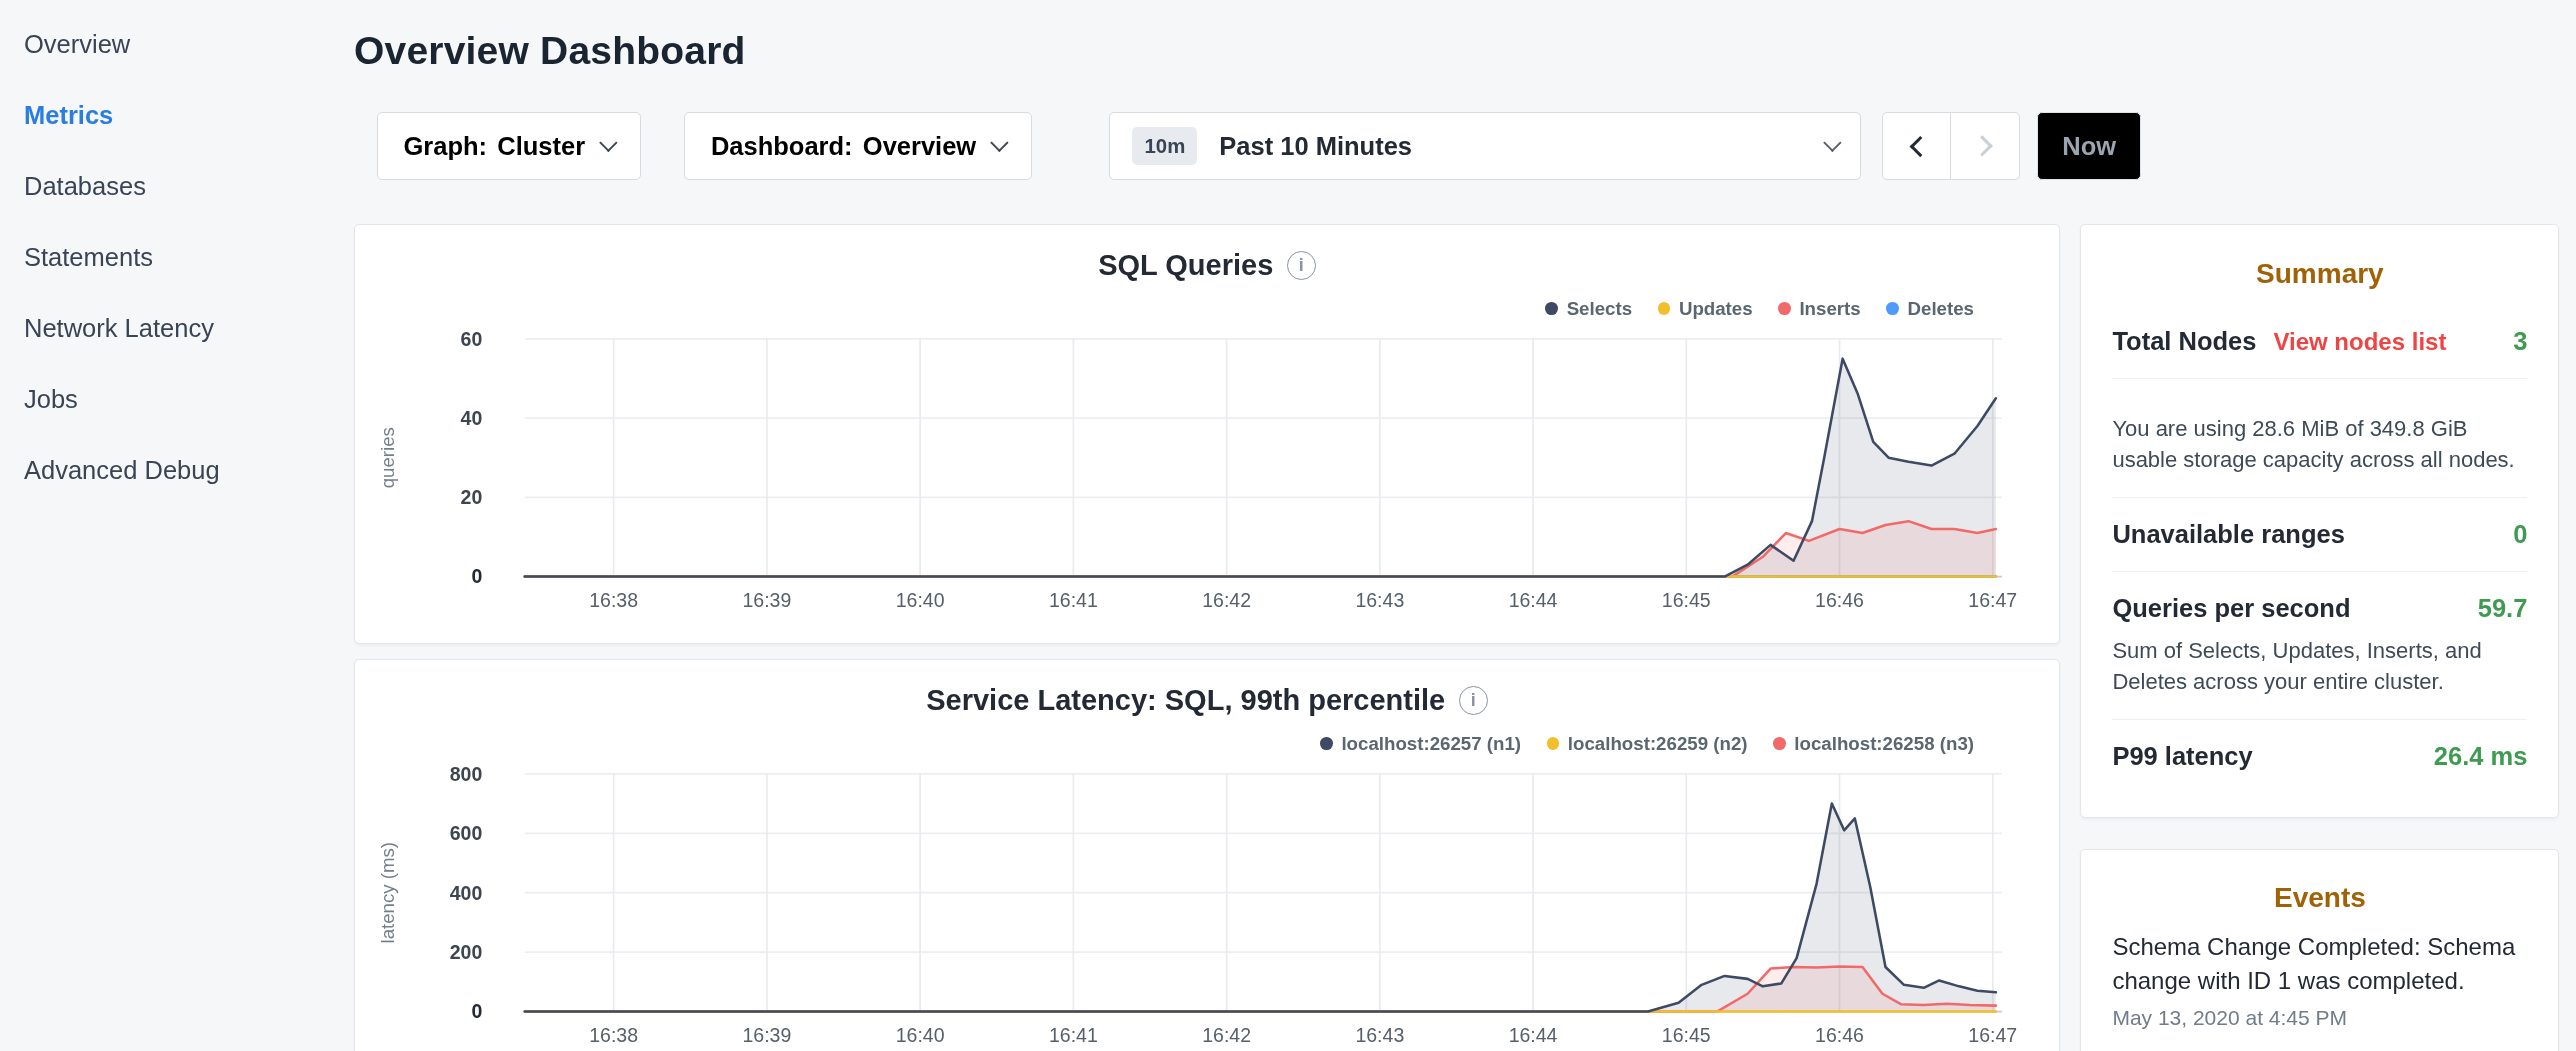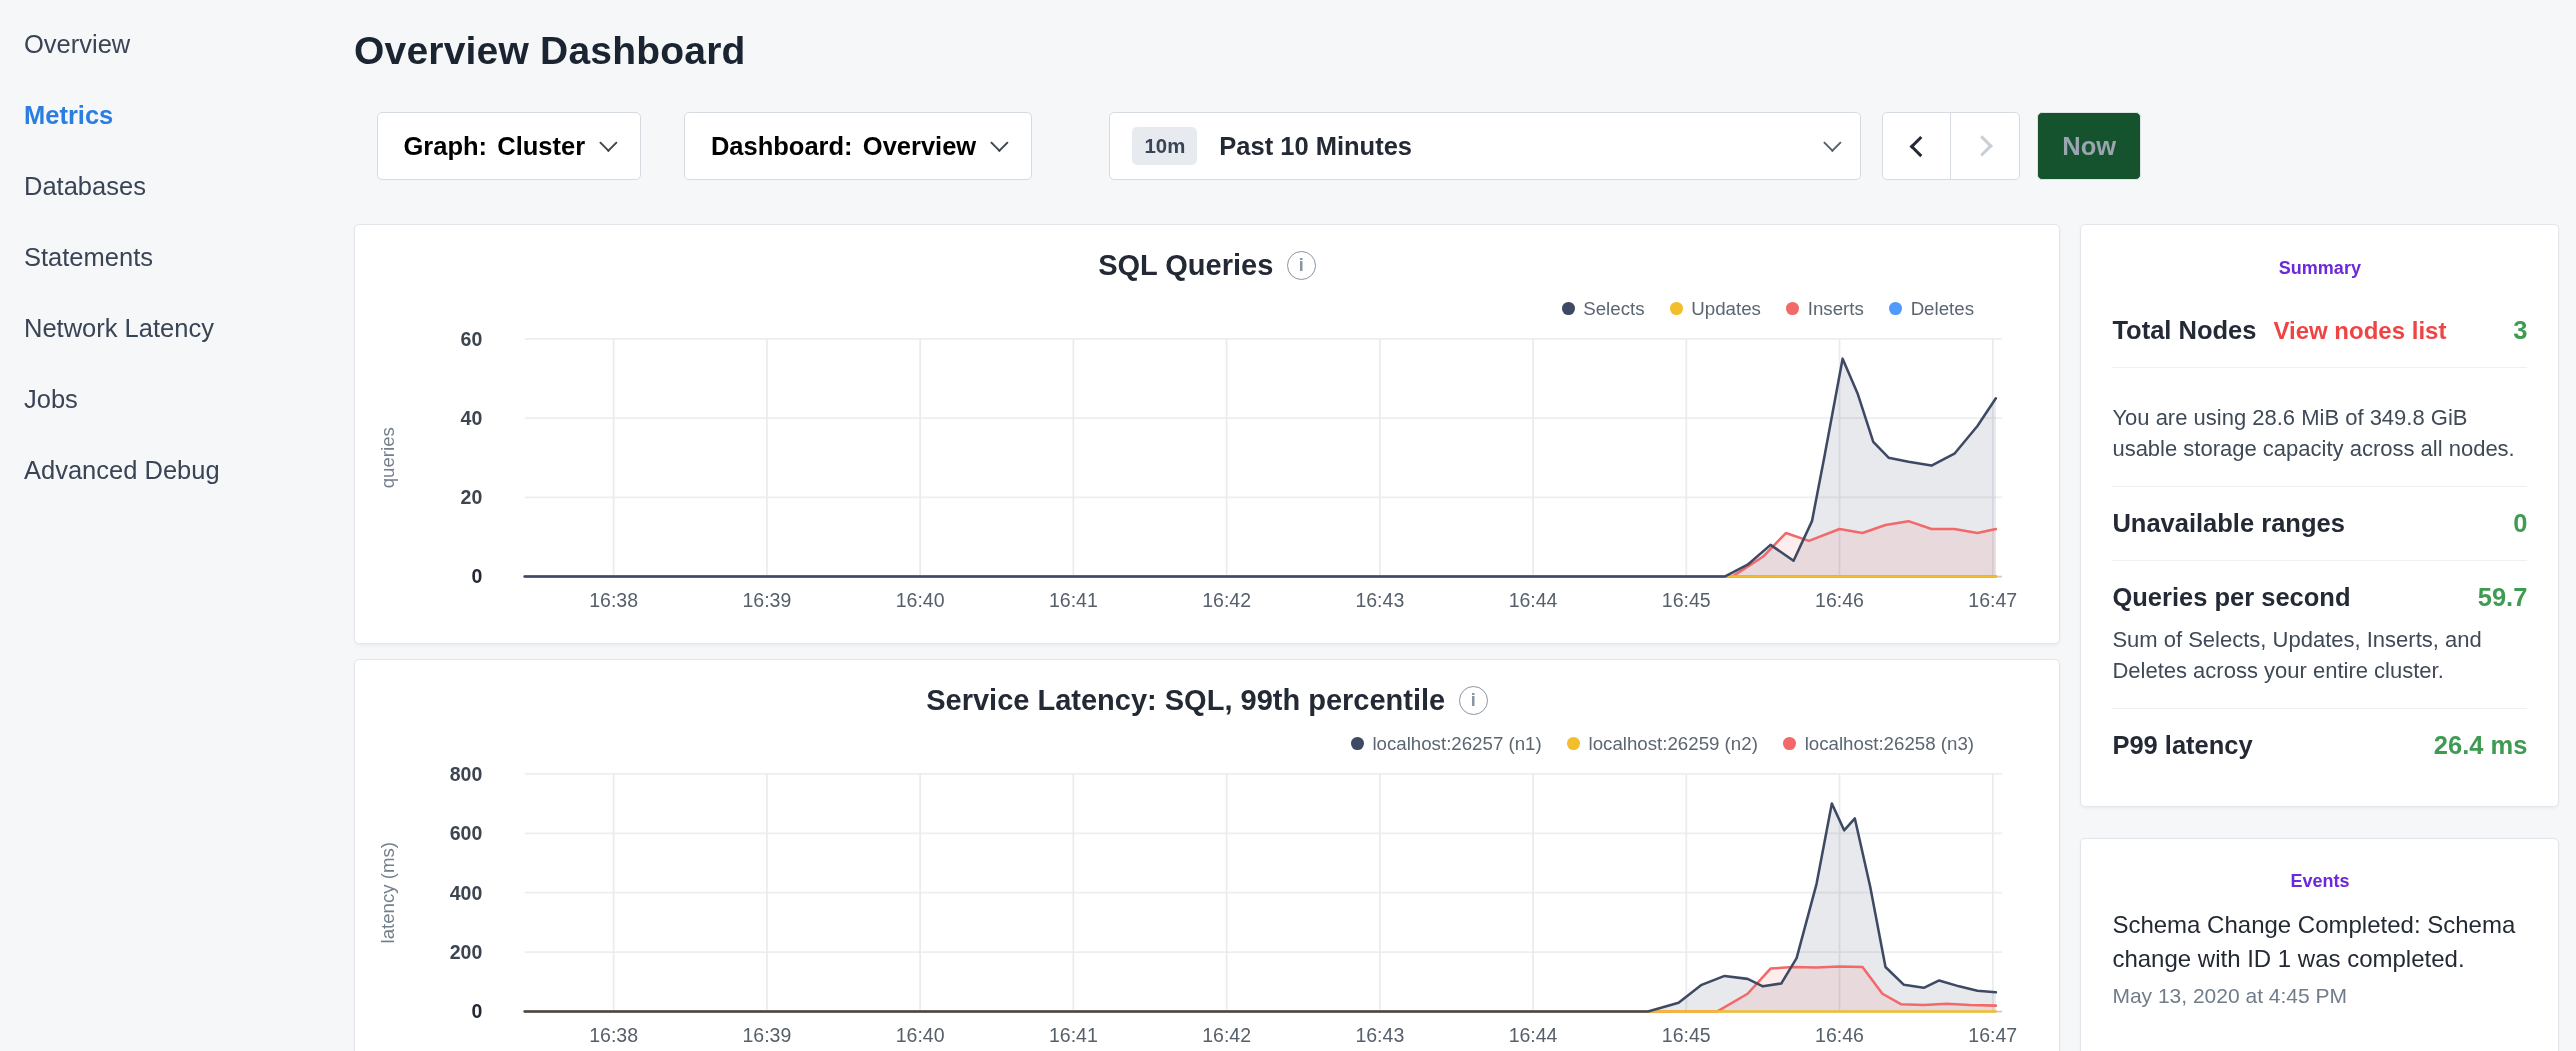--- a/index.html
+++ b/index.html
@@ -44,49 +44,49 @@
   .arrow-group { display:flex; margin-left:20.4px; }
   .arrow-btn {
     width:70px; height:68px; background:#fff; border:1.7px solid #d6dbe1;
     display:flex; align-items:center; justify-content:center; cursor:pointer;
   }
   .arrow-btn:first-child { border-radius:5.1px 0 0 5.1px; }
   .arrow-btn:last-child { border-radius:0 5.1px 5.1px 0; margin-left:-1.7px; }
   .chev-left { width:14.5px; height:14.5px; border-left:3.4px solid #242a35; border-bottom:3.4px solid #242a35; transform:rotate(45deg); margin-left:6.8px; }
   .chev-right { width:14.5px; height:14.5px; border-left:3.4px solid #c9cfd6; border-bottom:3.4px solid #c9cfd6; transform:rotate(225deg); margin-right:6.8px; }
   .now-btn {
-    margin-left:17px; width:104px; height:68px; border:1.7px solid #dfe3e8; background:#14532d;
+    margin-left:17px; width:104px; height:68px; border:1.7px solid #dfe3e8; background:#000000;
     border-radius:5.1px; color:#9aa5b0; font-size:25.5px; font-weight:600;
     font-family:"Liberation Sans", sans-serif; cursor:pointer;
   }
   
   .content-row { display:flex; margin-top:44px; gap:20.4px; }
   .charts-col { width:1706px; display:flex; flex-direction:column; gap:15.3px; }
   .chart-panel {
     background:#fff; border:1.7px solid #e2e6ea; border-radius:5.1px; height:420px;
     box-shadow:0 1.7px 3.4px rgba(20,30,50,0.04); overflow:hidden;
   }
   .chart-title-row { display:flex; align-items:center; justify-content:center; gap:13.6px; margin-top:22px; height:37px; }
   .chart-title { font-size:29px; font-weight:700; color:#242a35; }
   .info-icon {
     width:29px; height:29px; border:1.7px solid #8a95a1; border-radius:50%; color:#8a95a1;
     font-size:18px; font-weight:700; display:flex; align-items:center; justify-content:center; cursor:pointer;
   }
-  .chart-legend { display:flex; justify-content:flex-end; gap:25.5px; margin-top:8.5px; height:32px; padding-right:85px; align-items:center; }
+  .chart-legend { display:flex; justify-content:flex-end; gap:25.5px; margin-top:8.5px; height:32px; padding-right:85px; align-items:center;font-weight:bold; }
   .legend-item { display:flex; align-items:center; gap:8.5px; cursor:pointer; }
   .legend-dot { width:12.8px; height:12.8px; border-radius:50%; display:inline-block; }
   .legend-label { font-size:18.7px; color:#5b6671; }
   .chart-svg { display:block; width:1703px; height:296px; }
   
   .right-col { width:479px; display:flex; flex-direction:column; gap:31px; }
   .side-panel {
     background:#fff; border:1.7px solid #e2e6ea; border-radius:5.1px; padding:24px 31px;
     box-shadow:0 1.7px 3.4px rgba(20,30,50,0.04);
   }
-  .panel-title { text-align:center; font-size:18px; font-weight:700; color:#6d28d9; padding:8.5px 0 15.3px; }
+  .panel-title { text-align:center; font-size:28px; font-weight:700; color:#a16207; padding:8.5px 0 15.3px; }
   .summary-row { padding:22px 0; }
   .summary-row + .summary-row { border-top:1.7px solid #eef1f4; }
   .summary-row-head { display:flex; align-items:baseline; }
   .summary-label { font-size:25.5px; font-weight:700; color:#242a35; }
   .summary-link { font-size:24px; color:#ef4444; margin-left:17px; font-weight:600; text-decoration:none; cursor:pointer; }
   .summary-value { margin-left:auto; font-size:25.5px; font-weight:700; color:#3f9b51; white-space:nowrap; }
   .summary-desc { font-size:22px; color:#3e4a57; line-height:31px; margin-top:12px; }
   .event-text { font-size:24px; line-height:34px; color:#242a35; }
   .event-time { font-size:21px; color:#707c89; margin-top:8.5px; }
   .events-panel { min-height:340px; }

